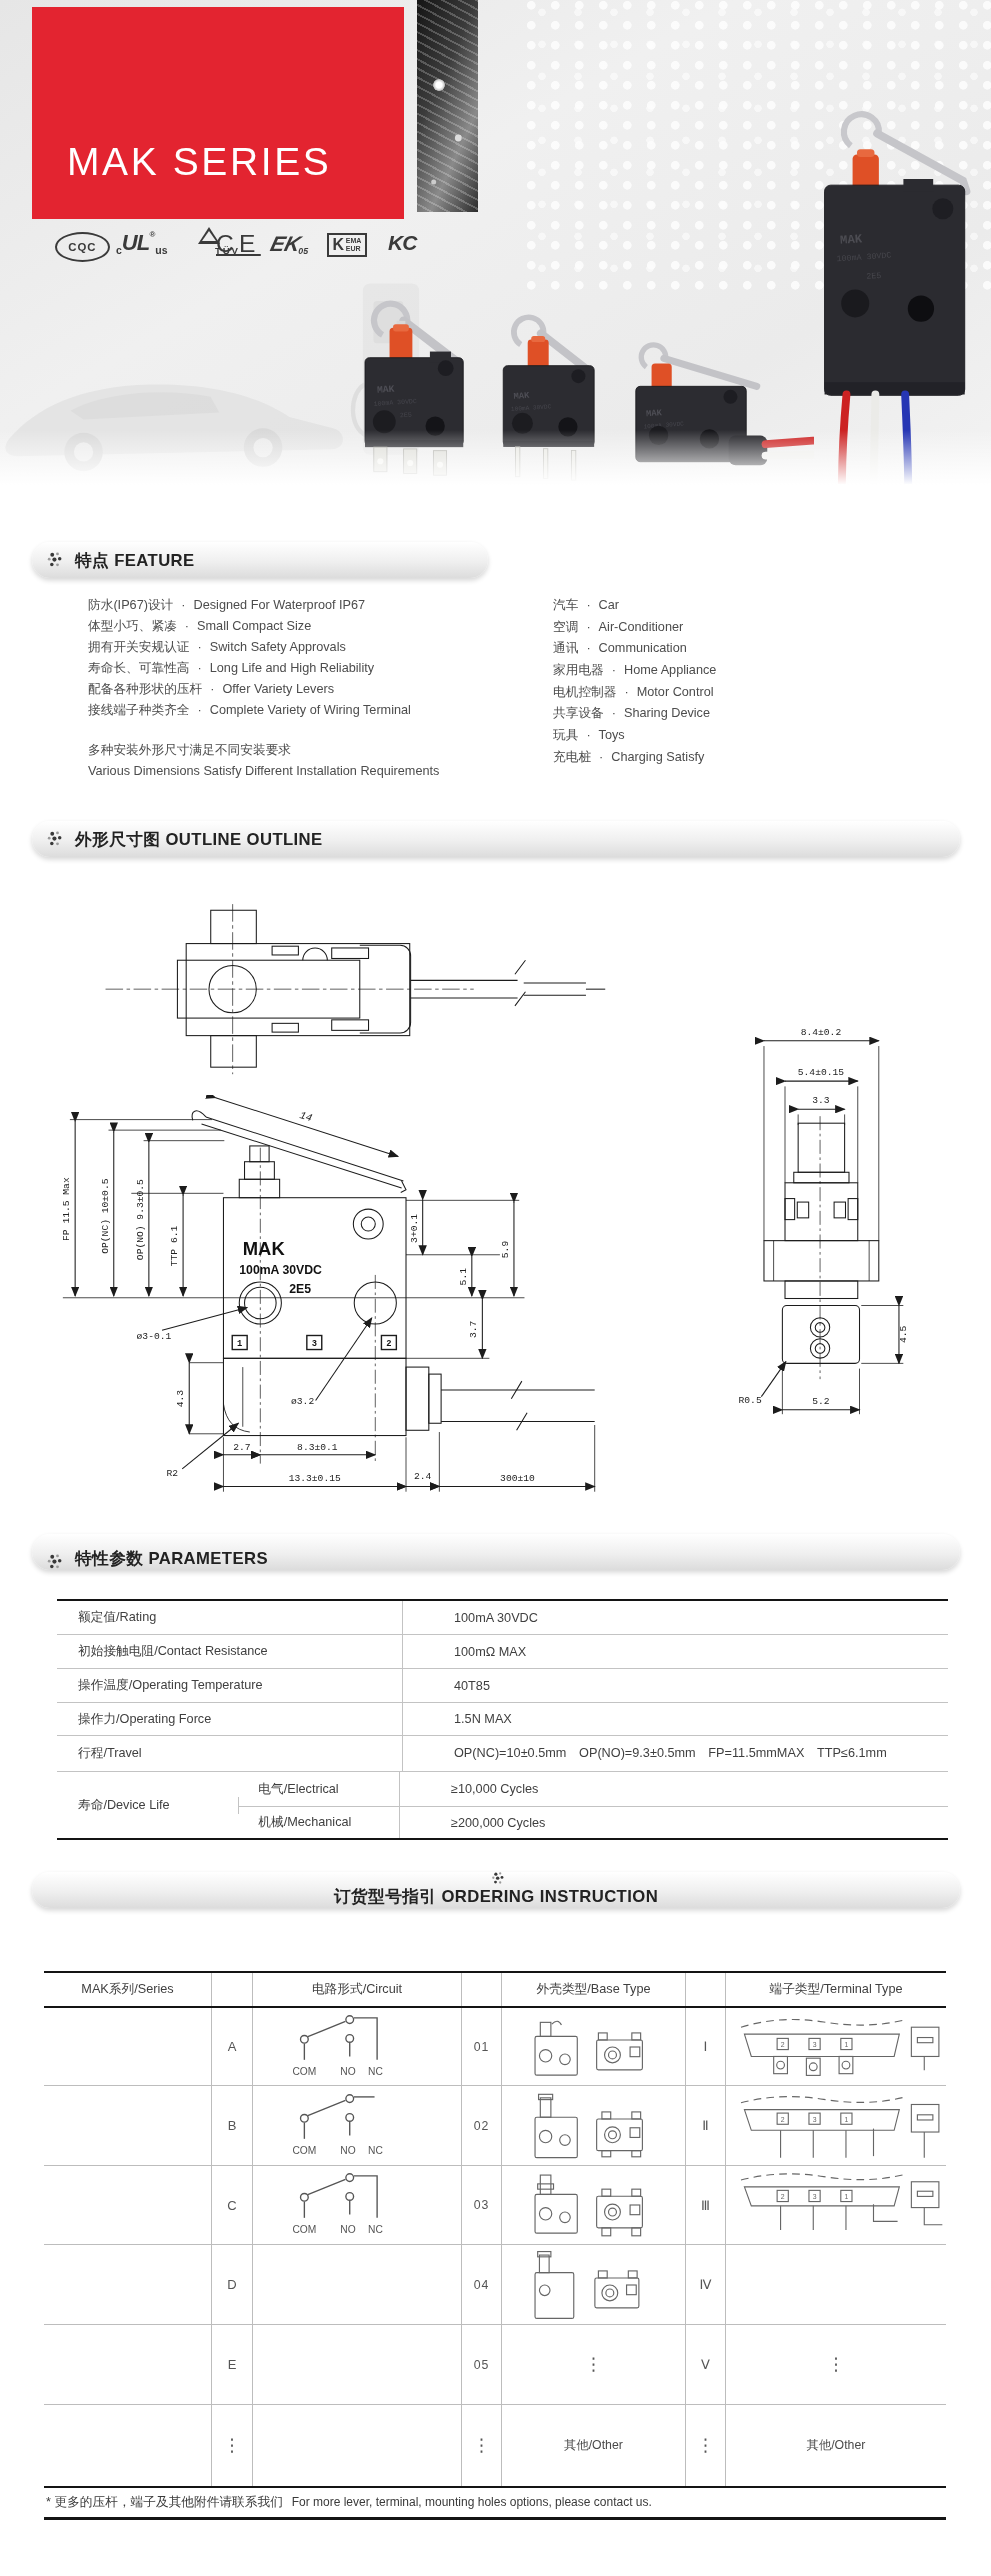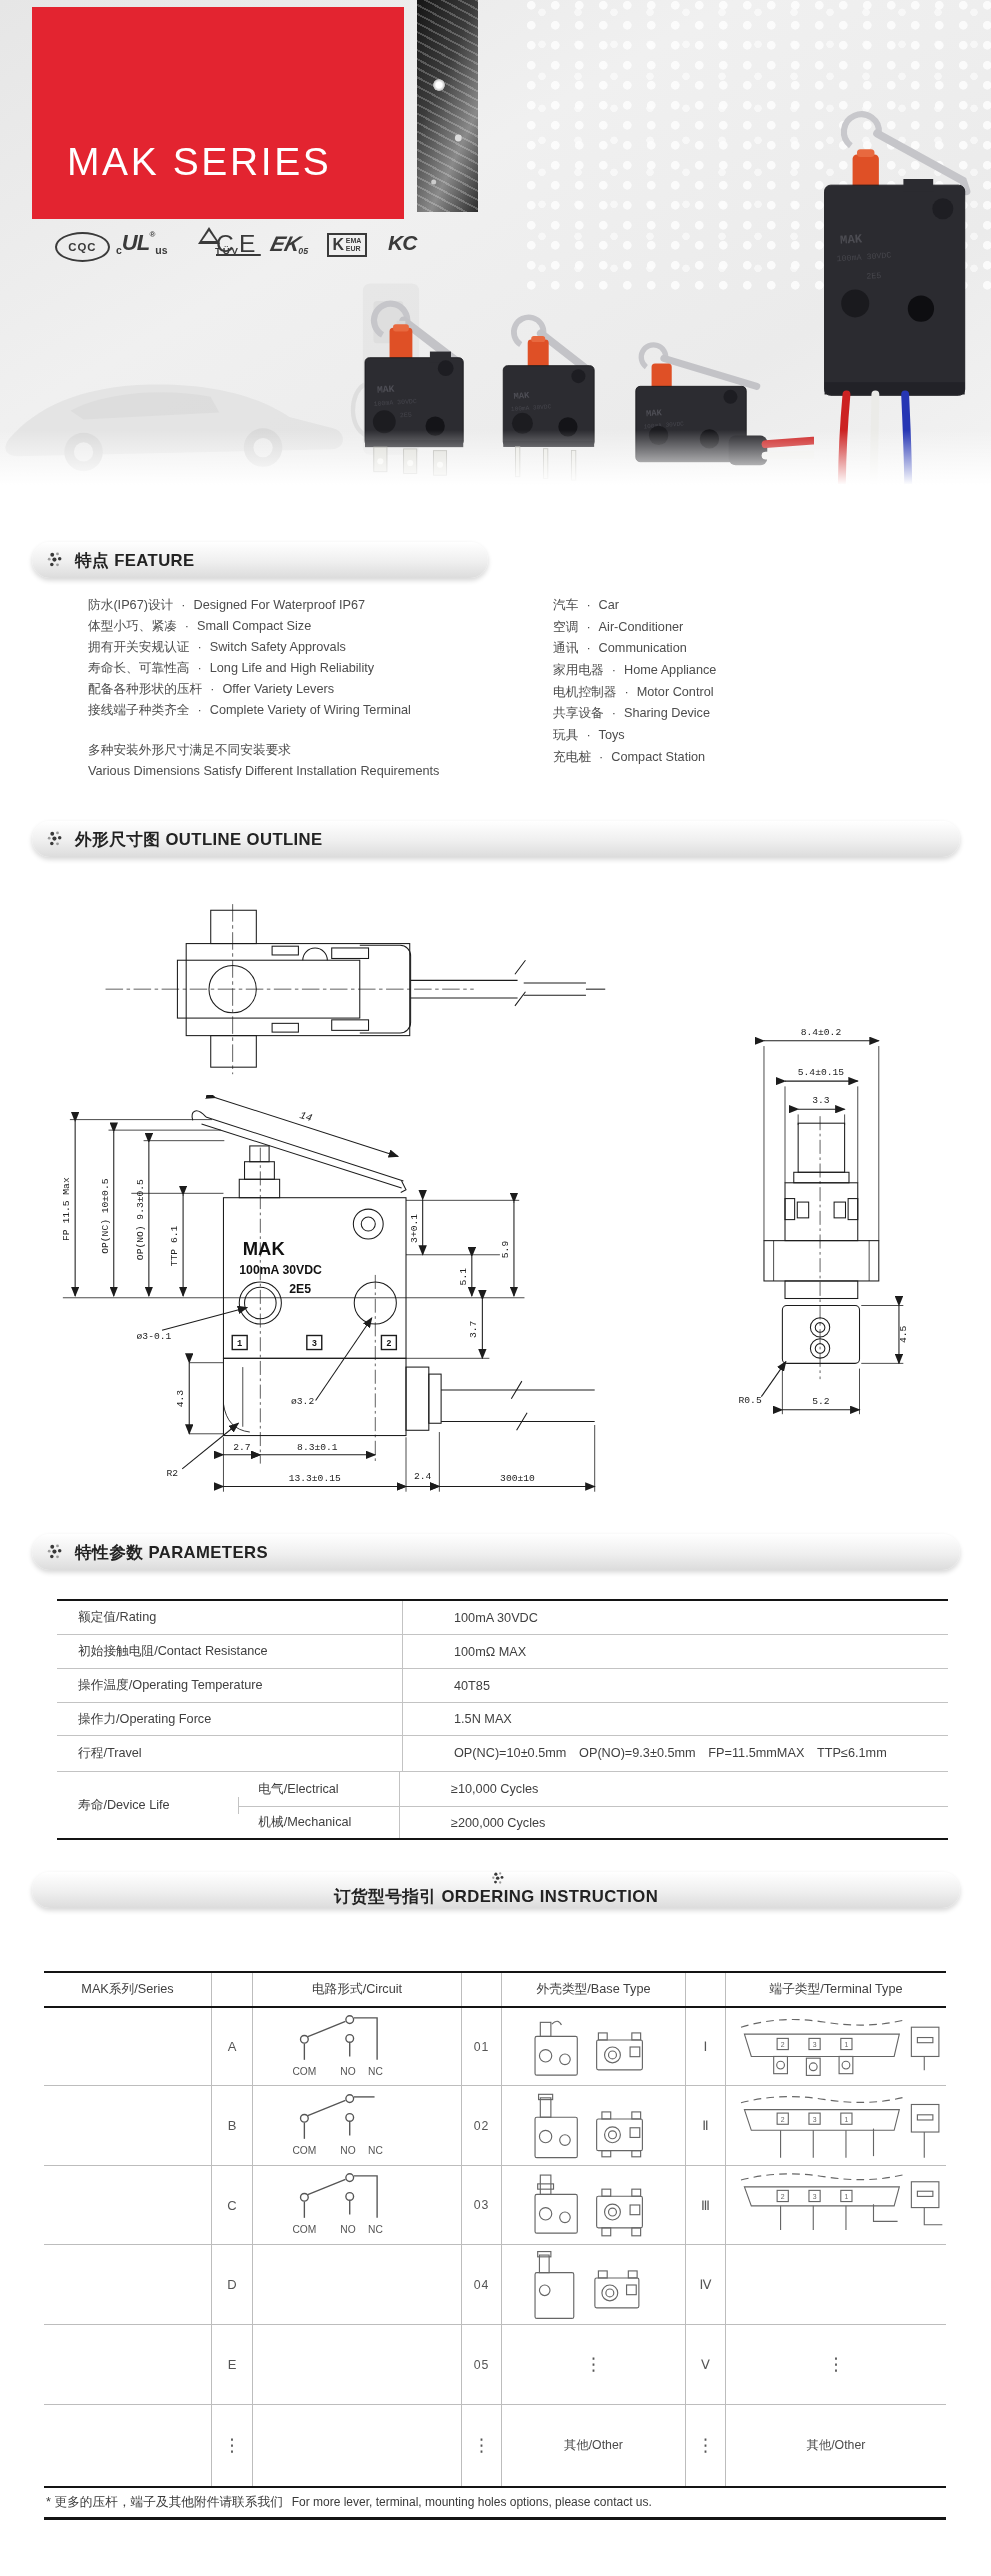--- a/index.html
+++ b/index.html
@@ -336,21 +336,21 @@
         <span>Sharing Device</span>
       </div>
     <div class="lrow" style="height:21.7px">
         <span>玩具</span>
         <span class="sep">·</span>
         <span>Toys</span>
       </div>
     <div class="lrow" style="height:21.7px">
         <span>充电桩</span>
         <span class="sep">·</span>
-        <span>Compact Station</span>
+        <span>Charging Satisfy</span>
       </div>
   </div>
 
   <div class="pill" style="left:32px;top:821px;width:928px;">
     <svg class="dots" width="17.5" height="16" viewBox="0 0 20 18">
       <circle cx="6" cy="3" r="2.2" fill="#3a3a3a"></circle>
         <circle cx="12" cy="2" r="1.6" fill="#9a9a9a"></circle>
       <circle cx="2.5" cy="8" r="1.6" fill="#9a9a9a"></circle>
         <circle cx="8.5" cy="8.5" r="2.4" fill="#3a3a3a"></circle>
       <circle cx="14.5" cy="7.5" r="2" fill="#3a3a3a"></circle>
@@ -542,21 +542,21 @@
         <line x1="158" y1="408" x2="158" y2="460" stroke-width=".9"></line>
     </g>
     <text class="dim" x="114" y="27" text-anchor="middle">8.4±0.2</text>
     <text class="dim" x="114" y="73" text-anchor="middle">5.4±0.15</text>
     <text class="dim" x="114" y="105" text-anchor="middle">3.3</text>
     <text class="dim" x="211" y="369" transform="rotate(-90 211 369)" text-anchor="middle">4.5</text>
     <text class="dim" x="20" y="447">R0.5</text>
     <text class="dim" x="114" y="448" text-anchor="middle">5.2</text>
   </svg>
 
-  <div class="pill" style="left:32px;top:1534px;width:928px;">
+  <div class="pill" style="left:32px;top:1534px;width:928px;align-items:flex-end;">
     <svg class="dots" width="17.5" height="16" viewBox="0 0 20 18">
       <circle cx="6" cy="3" r="2.2" fill="#3a3a3a"></circle>
         <circle cx="12" cy="2" r="1.6" fill="#9a9a9a"></circle>
       <circle cx="2.5" cy="8" r="1.6" fill="#9a9a9a"></circle>
         <circle cx="8.5" cy="8.5" r="2.4" fill="#3a3a3a"></circle>
       <circle cx="14.5" cy="7.5" r="2" fill="#3a3a3a"></circle>
         <circle cx="5.5" cy="14" r="2" fill="#3a3a3a"></circle>
       <circle cx="12" cy="14.5" r="1.6" fill="#9a9a9a"></circle>
     </svg>
     <span class="label">特性参数 PARAMETERS</span>

